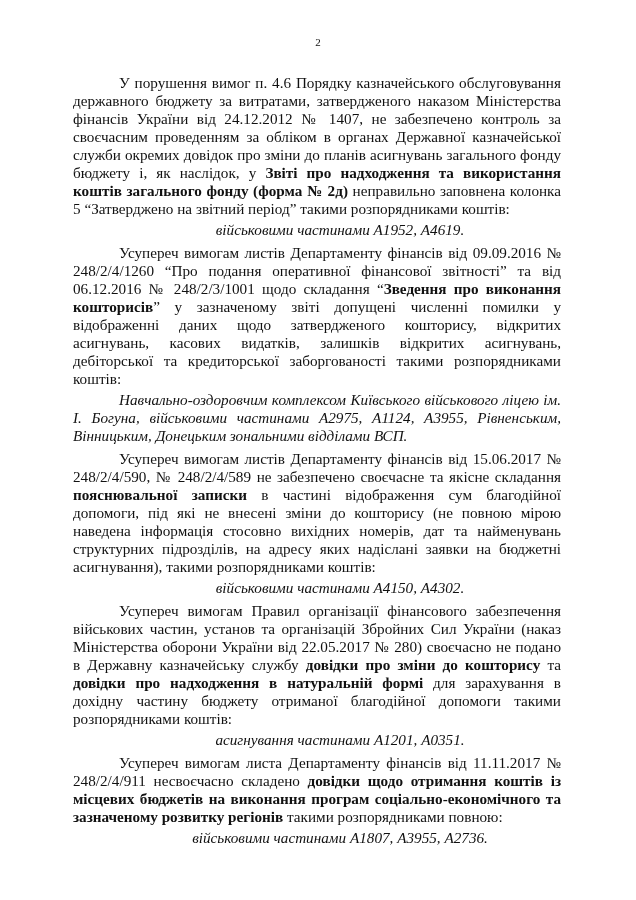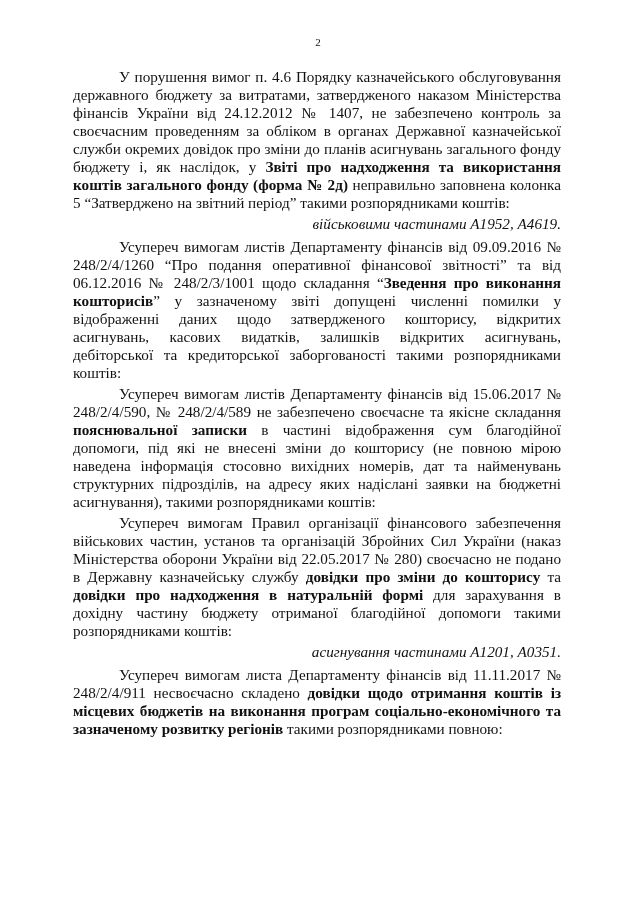--- a/index.html
+++ b/index.html
@@ -1,40 +1,43 @@
 <!DOCTYPE html>
 <html><head>
 <meta charset="utf-8">
 <style>
   html, body { margin: 0; padding: 0; background: #ffffff; }
   body { width: 636px; height: 900px; position: relative; overflow: hidden;
          font-family: "Liberation Serif", "DejaVu Serif", serif; color: #111; }
   .page { position: absolute; left: 0; top: 0; width: 636px; height: 900px; background: #fff; }
   .page-number { position: absolute; top: 36px; left: 0; width: 636px; text-align: center;
                  font-size: 11px; }
-  .body { position: absolute; left: 73px; top: 68px; width: 488px; font-size: 15.2px; line-height: 18px; }
+  .body { position: absolute; left: 73px; top: 74px; width: 488px; font-size: 15.2px; line-height: 18px; }
   p { margin: 0 0 3px 0; text-align: justify; text-align-last: auto; }
   p.indent { text-indent: 46px; }
-  p.unit { text-indent: 46px; font-style: italic; margin-bottom: 5px; text-align: right; }
+  p.unit { text-indent: 46px; font-style: italic; margin-bottom: 5px; text-align: center; }
   p.unit.just { text-align: justify; }
   b { font-weight: bold; }
 </style>
 </head>
 <body>
 
 <div class="page">
   <div class="page-number">2</div>
 
   <div class="body">
     <p class="indent"><span>У порушення вимог п. 4.6 Порядку казначейського обслуговування державного бюджету за витратами, затвердженого наказом Міністерства фінансів України від 24.12.2012 № 1407, не забезпечено контроль за своєчасним проведенням за обліком в органах Державної казначейської служби окремих довідок про зміни до планів асигнувань загального фонду бюджету і, як наслідок, у </span><b>Звіті про надходження та використання коштів загального фонду (форма № 2д)</b><span> неправильно заповнена колонка 5 “Затверджено на звітний період” такими розпорядниками коштів:</span></p>
     <p class="unit">військовими частинами А1952, А4619.</p>
 
 
     <p class="indent"><span>Усупереч вимогам листів Департаменту фінансів від 09.09.2016 № 248/2/4/1260 “Про подання оперативної фінансової звітності” та від 06.12.2016 № 248/2/3/1001 щодо складання “</span><b>Зведення про виконання кошторисів</b><span>” у зазначеному звіті допущені численні помилки у відображенні даних щодо затвердженого кошторису, відкритих асигнувань, касових видатків, залишків відкритих асигнувань, дебіторської та кредиторської заборгованості такими розпорядниками коштів:</span></p>
+    <p class="unit just">Навчально-оздоровчим комплексом Київського військового ліцею ім. І. Богуна, військовими частинами А2975, А1124, А3955, Рівненським, Вінницьким, Донецьким зональними відділами ВСП.</p>
 
     <p class="indent"><span>Усупереч вимогам листів Департаменту фінансів від 15.06.2017 № 248/2/4/590, № 248/2/4/589 не забезпечено своєчасне та якісне складання </span><b>пояснювальної записки</b><span> в частині відображення сум благодійної допомоги, під які не внесені зміни до кошторису (не повною мірою наведена інформація стосовно вихідних номерів, дат та найменувань структурних підрозділів, на адресу яких надіслані заявки на бюджетні асигнування), такими розпорядниками коштів:</span></p>
+    <p class="unit">військовими частинами А4150, А4302.</p>
 
     <p class="indent"><span>Усупереч вимогам Правил організації фінансового забезпечення військових частин, установ та організацій Збройних Сил України (наказ Міністерства оборони України від 22.05.2017 № 280) своєчасно не подано в Державну казначейську службу </span><b>довідки про зміни до кошторису</b><span> та </span><b>довідки про надходження в натуральній формі</b><span> для зарахування в дохідну частину бюджету отриманої благодійної допомоги такими розпорядниками коштів:</span></p>
     <p class="unit">асигнування частинами А1201, А0351.</p>
 
     <p class="indent"><span>Усупереч вимогам листа Департаменту фінансів від 11.11.2017 № 248/2/4/911 несвоєчасно складено </span><b>довідки щодо отримання коштів із місцевих бюджетів на виконання програм соціально-економічного та зазначеному розвитку регіонів</b><span> такими розпорядниками повною:</span></p>
+    <p class="unit">військовими частинами А1807, А3955, А2736.</p>
   </div>
 </div>
 
 </body></html>

